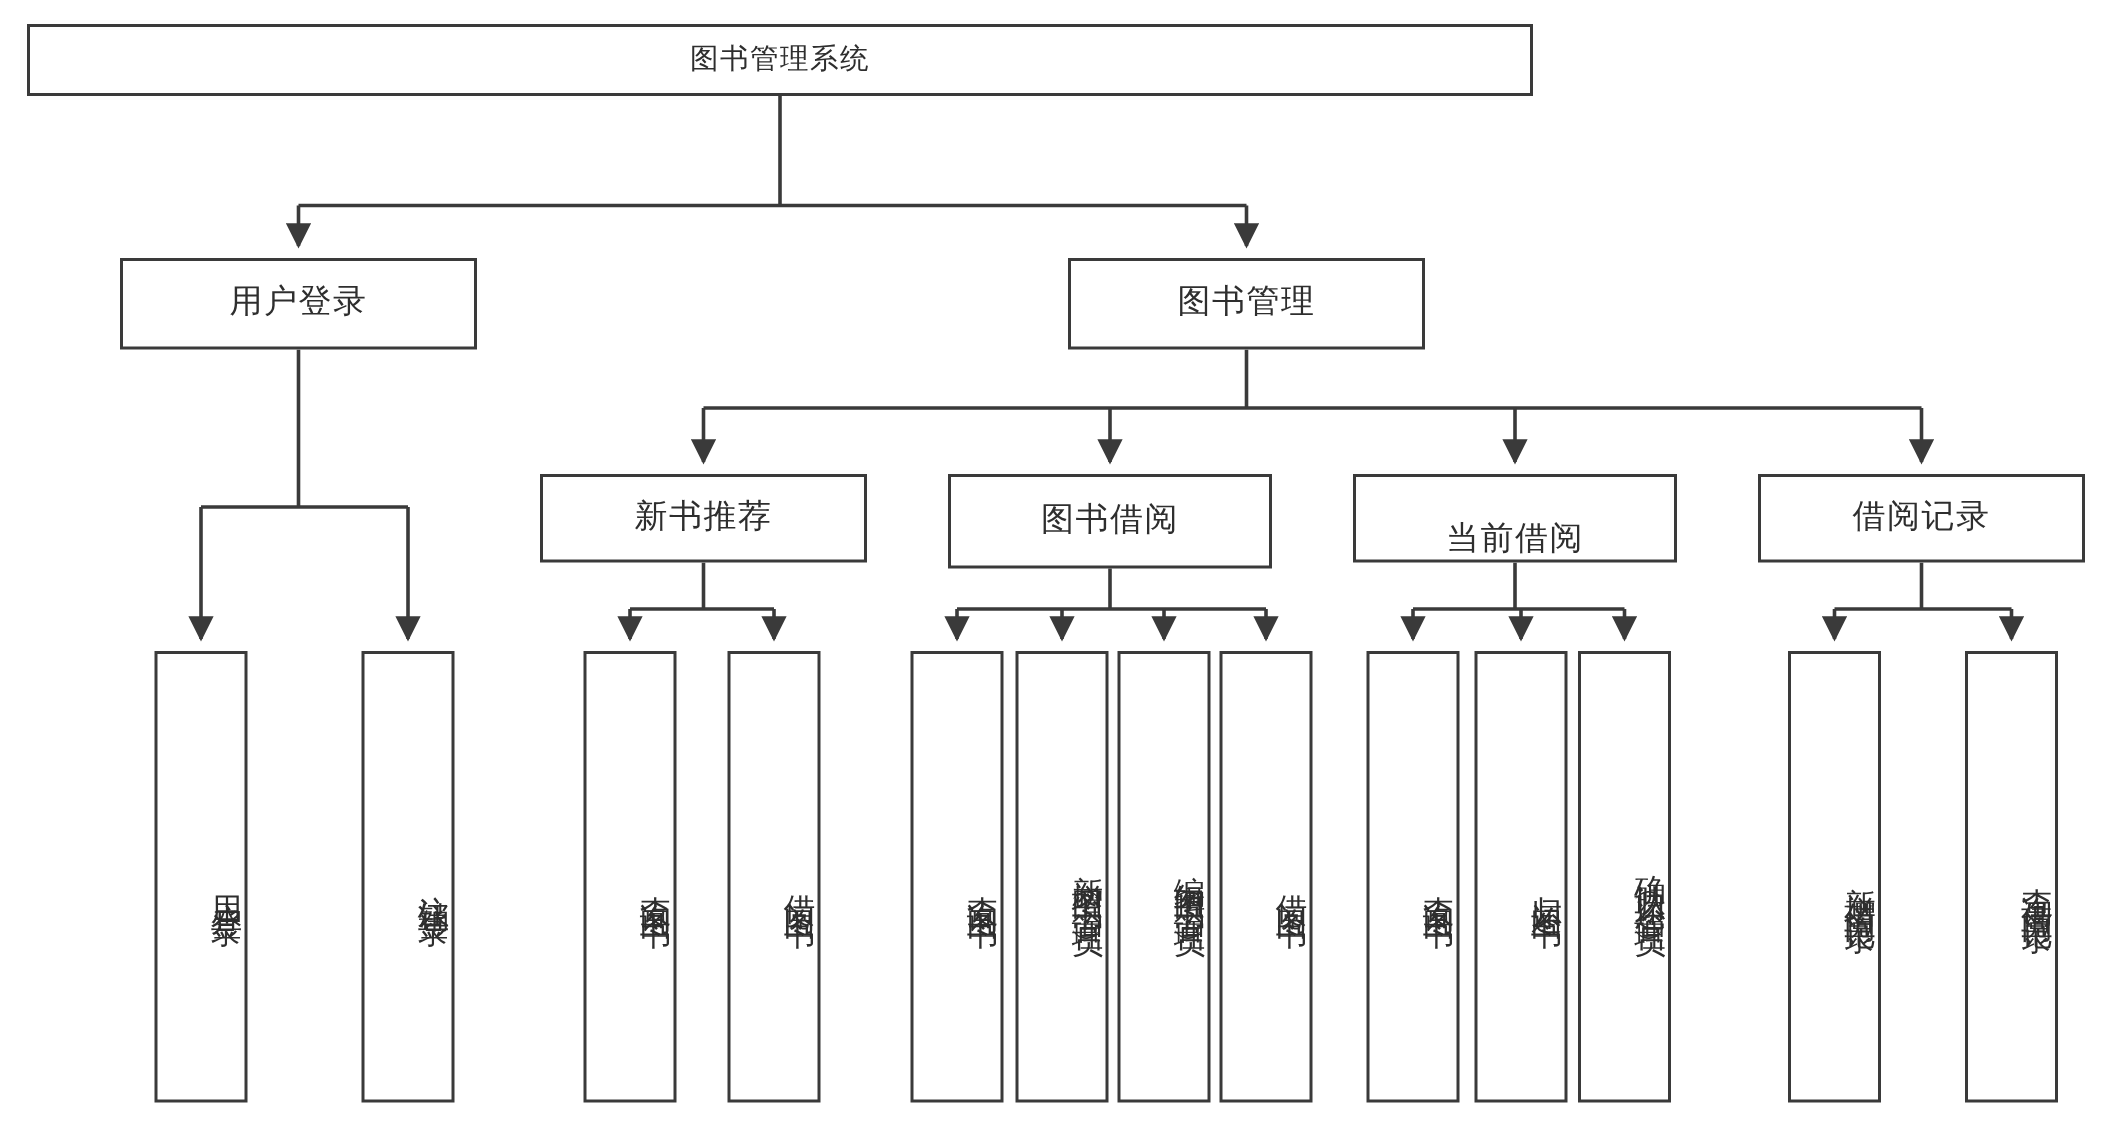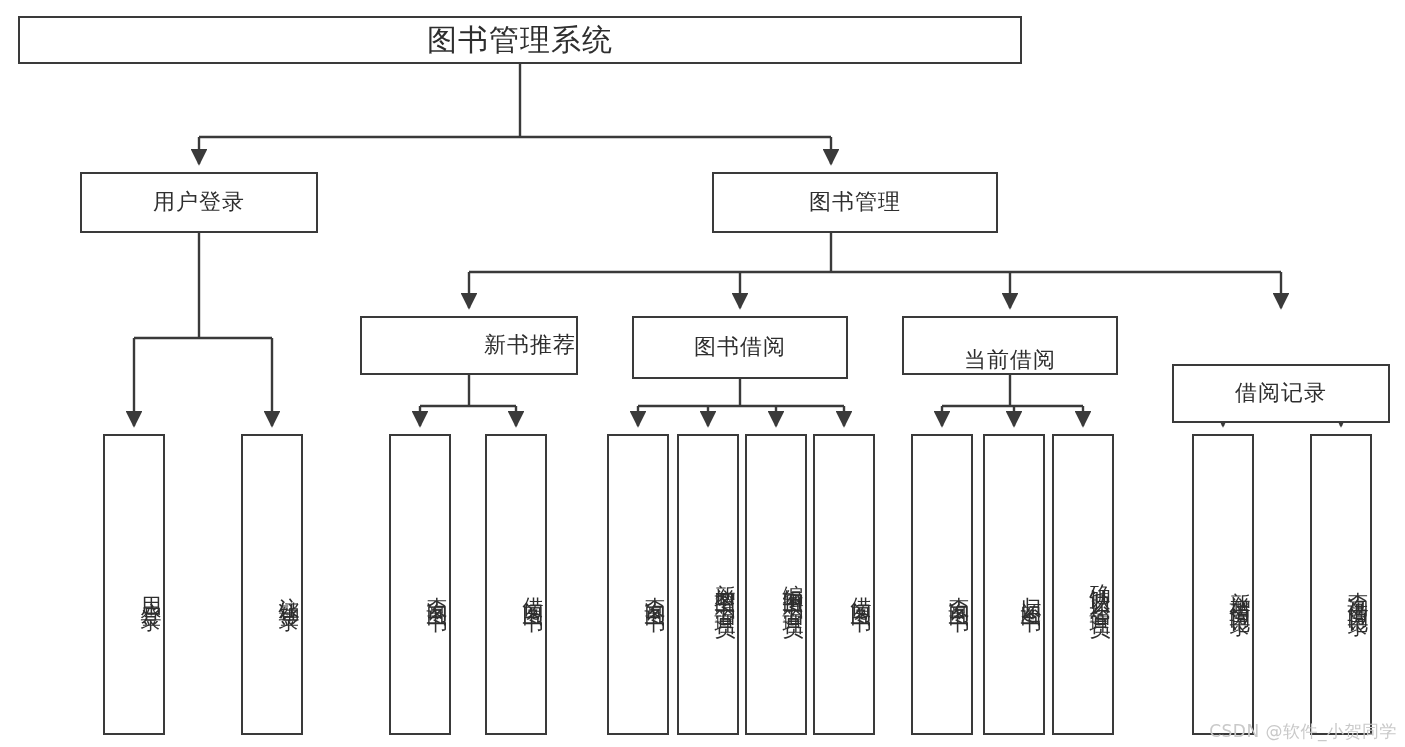--- a/index.html
+++ b/index.html
@@ -23,21 +23,21 @@
     display:flex;
     align-items:center;
     justify-content:center;
     text-align:center;
   }
   .node-h{
     font-size:22px;
     letter-spacing:1px;
     line-height:1.2;
   }
-  .node-root{font-size:30px;}
+  .node-root{font-size:19px;font-family:Liberation Mono, monospace;}
   .node-v{
     font-size:21px;
     writing-mode:vertical-rl;
     text-orientation:upright;
     align-items:flex-start;
     justify-content:center;
     padding-top:10px;
     letter-spacing:5px;
     line-height:1.15;
     white-space:nowrap;
@@ -111,36 +111,36 @@
   </svg>
 
   <div class="node node-h node-root" id="node-root" style="left: 18px; top: 16px; width: 1004px; height: 48px;">
     <span>图书管理系统</span>
   </div>
 
   <div id="level1-container">
       <div class="node node-h" style="left: 80px; top: 172px; width: 238px; height: 61px;">
         <span>用户登录</span>
       </div>
-      <div class="node node-h" style="left: 712px; top: 172px; width: 286px; height: 61px;">
+      <div class="node node-h" style="left: 712px; top: 172px; width: 238px; height: 61px;">
         <span>图书管理</span>
       </div>
     </div>
 
   <div id="level2-container">
-      <div class="node node-h" style="left: 360px; top: 316px; width: 218px; height: 59px; justify-content: flex-end;">
+      <div class="node node-h" style="left: 360px; top: 316px; width: 218px; height: 59px;">
         <span>新书推荐</span>
       </div>
       <div class="node node-h" style="left: 632px; top: 316px; width: 216px; height: 63px;">
         <span>图书借阅</span>
       </div>
       <div class="node node-h" style="left: 902px; top: 316px; width: 216px; height: 59px; align-items: flex-end;">
         <span>当前借阅</span>
       </div>
-      <div class="node node-h" style="left: 1172px; top: 316px; width: 218px; height: 59px; margin-top: 48px;">
+      <div class="node node-h" style="left: 1172px; top: 316px; width: 218px; height: 59px;">
         <span>借阅记录</span>
       </div>
     </div>
 
   <div id="leaves-container">
       <div class="node node-v" style="left: 103px; top: 434px; width: 62px; height: 301px;">
         <span class="vtext">用户登录</span>
       </div>
       <div class="node node-v" style="left: 241px; top: 434px; width: 62px; height: 301px;">
         <span class="vtext">注销登录</span>
@@ -173,15 +173,14 @@
         <span class="vtext">确认归还（管理员）</span>
       </div>
       <div class="node node-v" style="left: 1192px; top: 434px; width: 62px; height: 301px;">
         <span class="vtext">新增借阅记录</span>
       </div>
       <div class="node node-v" style="left: 1310px; top: 434px; width: 62px; height: 301px;">
         <span class="vtext">查询借阅记录</span>
       </div>
     </div>
 
-  <div id="watermark">CSDN @软件_小贺同学</div>
 
 </div>
 
 </body></html>

